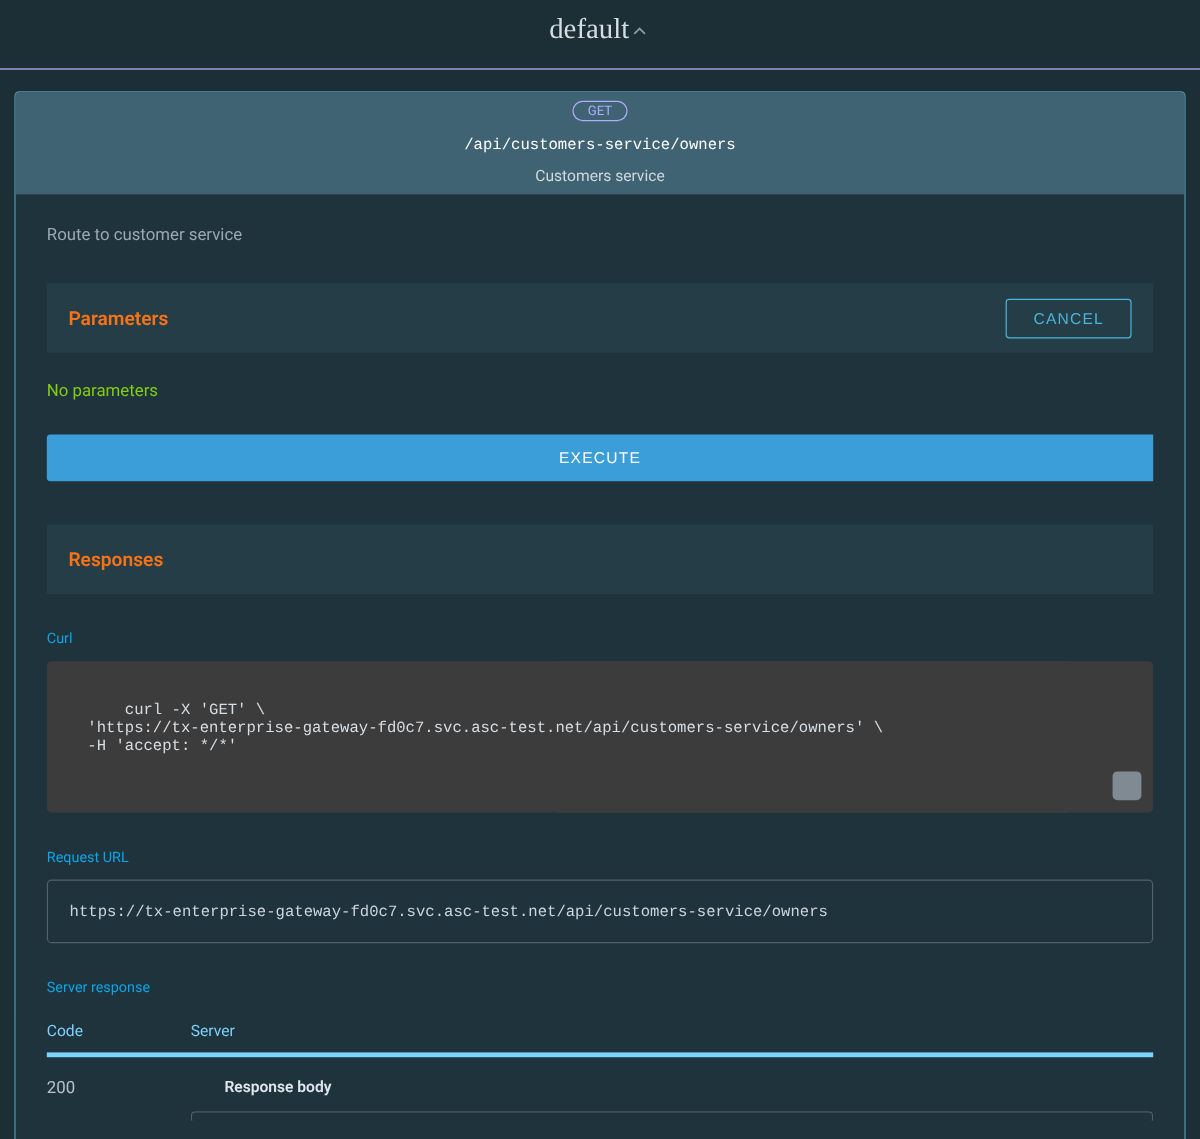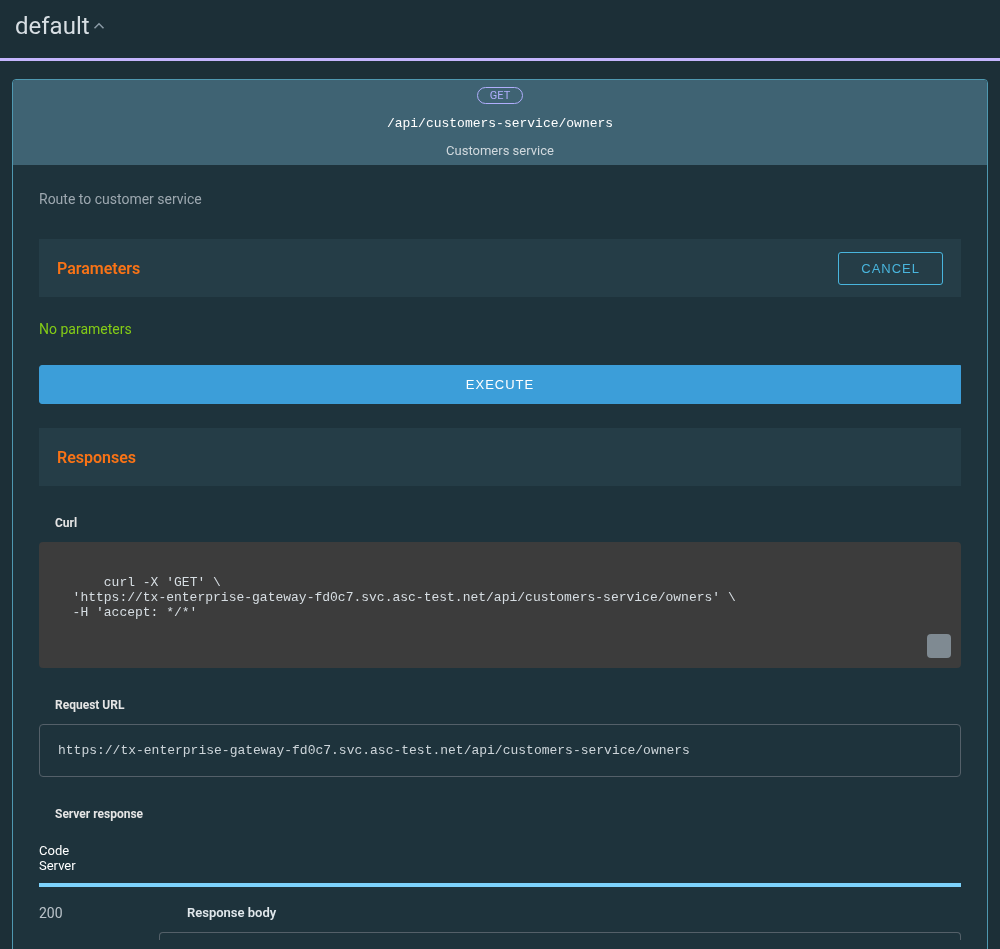--- a/index.html
+++ b/index.html
@@ -7,25 +7,26 @@
       background-color: #1c2f37;
       color: #c8d1d7;
       font-family: -apple-system, BlinkMacSystemFont, "Segoe UI", Roboto, Helvetica, Arial, sans-serif;
       font-size: 14px;
       width: 1000px;
     }
     .mono { font-family: "SFMono-Regular", Consolas, "Liberation Mono", Menlo, monospace; }
 
     .tag-header {
       display: flex;
-      justify-content: flex-start;
+      justify-content: center;
       align-items: center;
       padding: 12px 15px 18px 15px;
-      border-bottom: 3px solid #c4b5fd;
-      cursor: pointer;
+      border-bottom: 1px solid #c4b5fd;
+      cursor: pointer;
+      font-family: Liberation Serif, serif;
     }
     .tag-title { font-size: 24px; font-weight: 400; color: #d7dee3;}
     .chevron-up { width: 18px; height: 18px; fill: none; stroke: #8a9aa5; stroke-width: 2; }
 
     .opblock {
       margin: 18px 12px 0 12px;
       border: 1px solid #4f98b0;
       border-radius: 4px;
       background-color: #1e333c;
       overflow: hidden;
@@ -71,21 +72,21 @@
       border-radius: 3px;
       padding: 8px 22px;
       font-size: 13px;
       letter-spacing: 1px;
       cursor: pointer;
       text-transform: uppercase;
     }
 
     .no-params { color: #84cc16; padding: 24px 0 28px 0; }
 
-    .exec-row { display: flex; gap: 0; margin-bottom: 24px;}
+    .exec-row { display: flex; gap: 0; margin-bottom: 36px;}
     .exec-row button {
       flex: 1;
       padding: 11px 0;
       cursor: pointer;
       text-transform: uppercase;
       letter-spacing: 1px;
       font-size: 13px;
     }
     .execute-btn {
       background-color: #3c9ed9;
@@ -94,21 +95,21 @@
       border-radius: 3px 0 0 3px;
     }
     .clear-btn {
       background: transparent;
       color: #49b5dd;
       border: 1px solid #49b5dd;
       border-left: none;
       border-radius: 0 3px 3px 0;
     }
 
-    .sub-label { font-size: 12px; font-weight: 700; color: #e5e5e5; margin: 30px 0 12px 16px;}
+    .sub-label { font-size: 12px; font-weight: 400; color: #0ea5e9; margin: 30px 0 12px 0;}
     
     .code-block {
       position: relative;
       background-color: #3c3c3c;
       border-radius: 4px;
       padding: 18px;
       color: #d7dee3;
       font-size: 13px;
       white-space: pre;
       overflow-x: auto;
@@ -129,21 +130,21 @@
 
     .outline-block {
       border: 1px solid #546069;
       border-radius: 4px;
       padding: 18px;
       font-size: 13px;
       color: #cdd5da;
     }
 
     .resp-head-row, .resp-data-row { display: flex; }
-    .resp-head-row { color: #ffffff; font-size: 13px; padding: 10px 0; flex-direction: column;}
+    .resp-head-row { color: #7dd3fc; font-size: 13px; padding: 10px 0;}
     .resp-head-row .col-code, .resp-data-row .col-code { width: 120px; }
     .resp-head-row .col-details { flex: 1; }
     .resp-data-row { border-top: 4px solid #7dd3fc; padding-top: 18px; color: #bac3c9;}
     .resp-data-row .col-details { flex: 1; }
     .resp-data-row .col-details .body-label { font-size: 13px; font-weight: 600; color: #e1e8ec; margin-bottom: 12px; padding-left: 28px;}
     .body-placeholder { height: 8px; border: 1px solid #546069; border-bottom: none; border-radius: 4px 4px 0 0;}
   </style>
 </head>
 <body>
 

